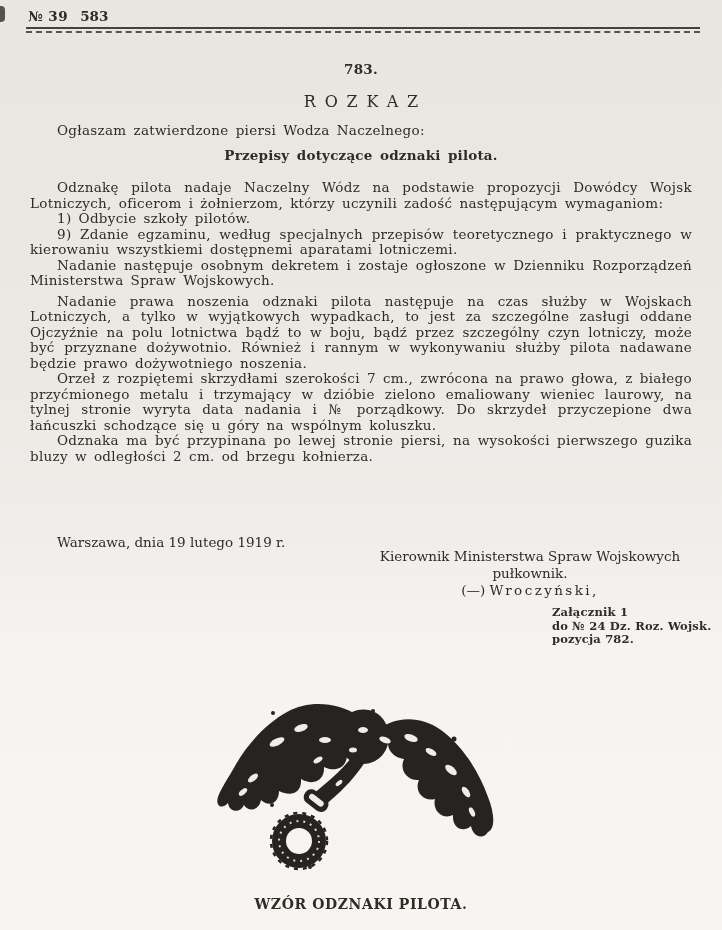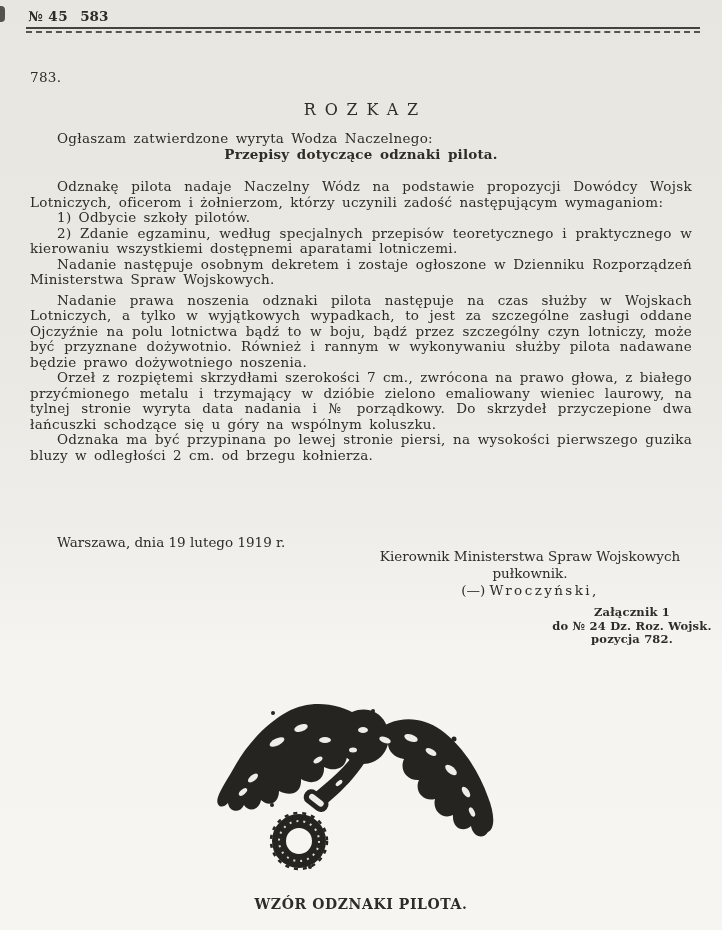--- a/index.html
+++ b/index.html
@@ -27,69 +27,69 @@
   .header .pageno{ font-weight:bold;margin-left:12px; }
   .rule{ position:absolute; top:27px; left:26px; right:22px; }
   .rule .r1{ border-top:2.5px solid #45433d; }
   .rule .r2{ margin-top:2px; border-top:2px dashed #55534b; }
   
   .content{
     position:absolute; top:62px; left:30px; right:30px;
     font-size:13.5px; line-height:15.5px;
     letter-spacing:.3px; word-spacing:2.5px;
   }
-  .order-number{ font-weight:normal; margin-top:8px; }
+  .order-number{ text-align:center; font-weight:bold; }
   .order-title{ text-align:center; font-size:16px; letter-spacing:.55em; margin-top:16px; text-indent:.55em; }
   .intro{ margin-top:14px; text-indent:27px; }
-  .section-heading{ text-align:center; font-weight:bold; letter-spacing:.2px; }
+  .section-heading{ text-align:center; font-weight:bold; margin-top:9px; letter-spacing:.2px; }
   .para{ text-align:justify; text-indent:27px; }
   .p1{ margin-top:17px; }
   .p3{ margin-top:5px; }
   
   .dateline{ position:absolute; left:57px; top:534px; font-size:13.5px; }
   .signature{
     position:absolute; left:350px; top:548px; width:360px;
     text-align:center; font-size:13.5px; line-height:17px;
   }
   .signature .name{ letter-spacing:.18em; }
   
   .attachment{
     position:absolute; right:10px; top:606px; width:160px;
-    text-align:center; font-weight:bold;
+    font-weight:bold;
     font-size:11.5px; line-height:13.5px; letter-spacing:.2px;
   }
   
   .figure{ position:absolute; left:213px; top:700px; width:292px; height:178px; }
   .caption{
     position:absolute; left:0; right:0; top:896px;
     text-align:center; font-weight:bold; font-size:14px; letter-spacing:.6px;
   }
 </style>
 </head>
 <body>
 
 <div class="page">
 
   <div class="header">
-    <span class="issue">№ 45</span>
+    <span class="issue">№ 39</span>
     <span class="pageno">583</span>
   </div>
   <div class="rule">
     <div class="r1"></div>
     <div class="r2"></div>
   </div>
 
   <div class="content">
     <div class="order-number">783.</div>
     <div class="order-title">ROZKAZ</div>
-    <div class="intro">Ogłaszam zatwierdzone wyryta Wodza Naczelnego:</div>
+    <div class="intro">Ogłaszam zatwierdzone piersi Wodza Naczelnego:</div>
     <div class="section-heading">Przepisy dotyczące odznaki pilota.</div>
     <div class="para p1">Odznakę pilota nadaje Naczelny Wódz na podstawie propozycji Dowódcy Wojsk Lotniczych, oficerom i żołnierzom, którzy uczynili zadość następującym wymaganiom:</div>
     <div class="para">1) Odbycie szkoły pilotów.</div>
-    <div class="para">2) Zdanie egzaminu, według specjalnych przepisów teoretycznego i praktycznego w kierowaniu wszystkiemi dostępnemi aparatami lotniczemi.</div>
+    <div class="para">9) Zdanie egzaminu, według specjalnych przepisów teoretycznego i praktycznego w kierowaniu wszystkiemi dostępnemi aparatami lotniczemi.</div>
     <div class="para">Nadanie następuje osobnym dekretem i zostaje ogłoszone w Dzienniku Rozporządzeń Ministerstwa Spraw Wojskowych.</div>
     <div class="para p3">Nadanie prawa noszenia odznaki pilota następuje na czas służby w Wojskach Lotniczych, a tylko w wyjątkowych wypadkach, to jest za szczególne zasługi oddane Ojczyźnie na polu lotnictwa bądź to w boju, bądź przez szczególny czyn lotniczy, może być przyznane dożywotnio.  Również i rannym w wykonywaniu służby pilota nadawane będzie prawo dożywotniego noszenia.</div>
     <div class="para">Orzeł z rozpiętemi skrzydłami szerokości 7 cm., zwrócona na prawo głowa, z białego przyćmionego metalu i trzymający w dzióbie zielono emaliowany wieniec laurowy, na tylnej stronie wyryta data nadania i № porządkowy.  Do skrzydeł przyczepione dwa łańcuszki schodzące się u góry na wspólnym koluszku.</div>
     <div class="para">Odznaka ma być przypinana po lewej stronie piersi, na wysokości pierwszego guzika bluzy w odległości 2 cm. od brzegu kołnierza.</div>
   </div>
 
   <div class="dateline">Warszawa, dnia 19 lutego 1919 r.</div>
 
   <div class="signature">
     <div>Kierownik Ministerstwa Spraw Wojskowych</div>

